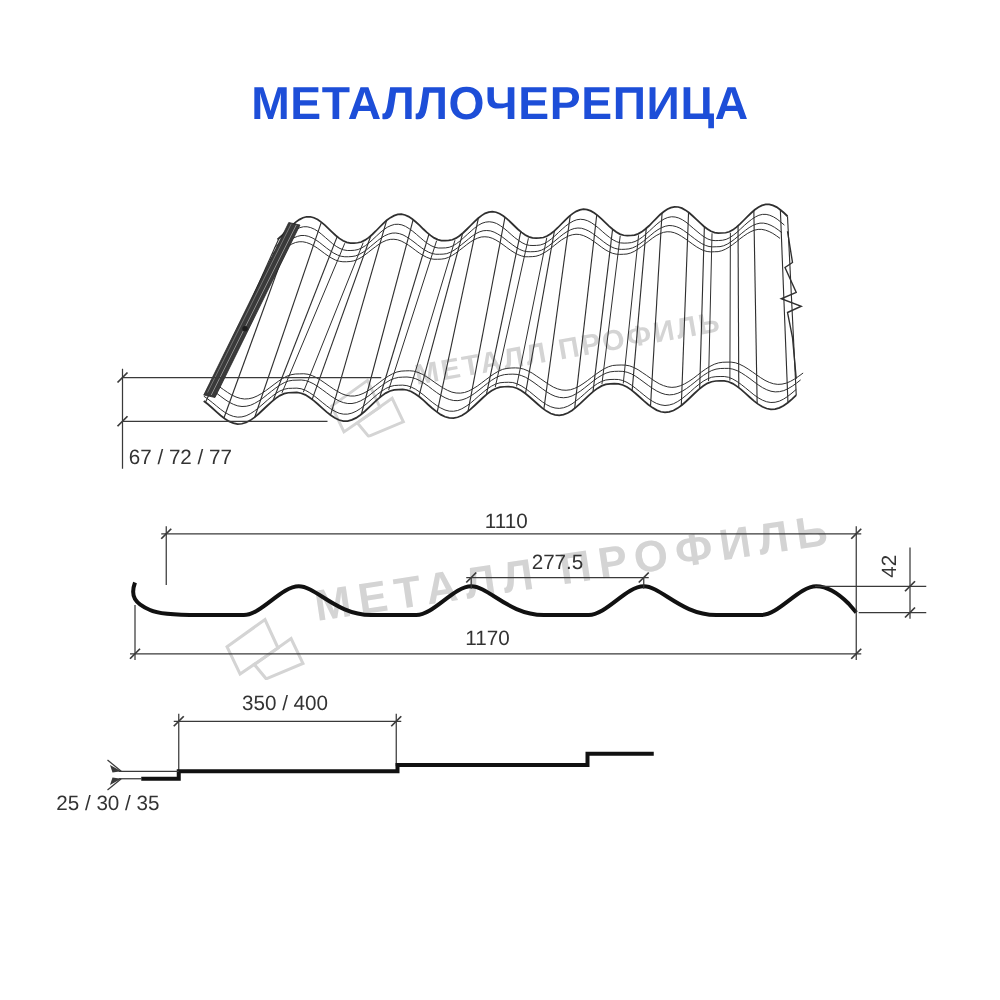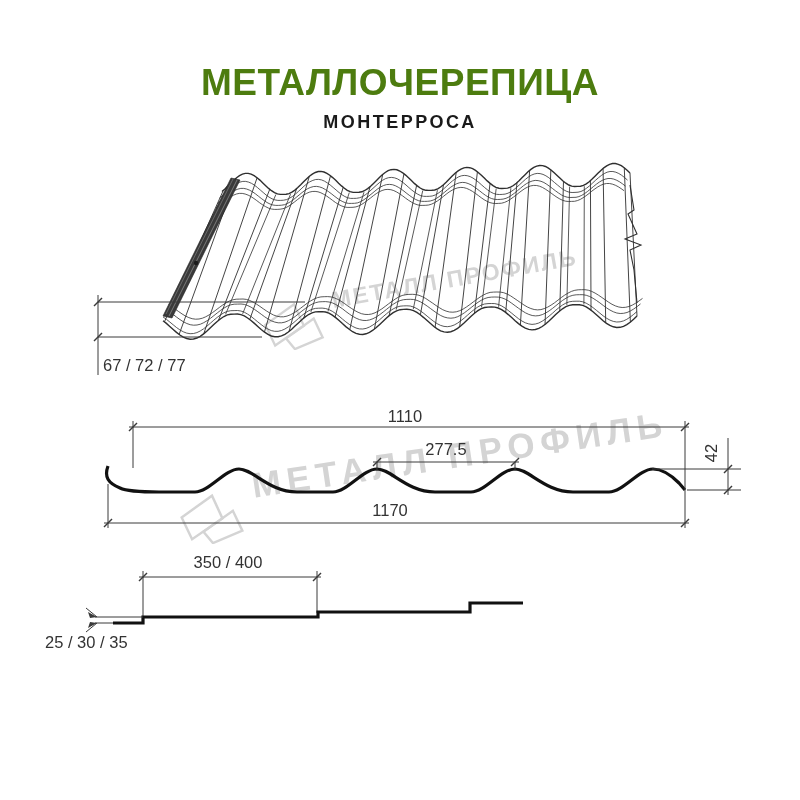--- a/index.html
+++ b/index.html
@@ -1,40 +1,39 @@
 <!DOCTYPE html>
 <html><head>
 <meta charset="utf-8">
 <style>
   html,body{margin:0;padding:0;background:#fff;}
   #page{position:relative;width:800px;height:800px;background:#ffffff;overflow:hidden;
         font-family:"Liberation Sans", sans-serif;}
   .title-wrap{position:absolute;left:0;right:0;top:64px;text-align:center;}
-  .main-title{font-size:37px;font-weight:800;letter-spacing:.5px;color:#4d7c0f;line-height:1.05;}
+  .main-title{font-size:37px;font-weight:800;letter-spacing:.5px;color:#1d4ed8;line-height:1.05;}
   .sub-title{margin-top:9px;font-size:18px;font-weight:600;letter-spacing:2.5px;color:#1a1a1a;}
   .wm-glyph{position:absolute;}
   .wm-text{position:absolute;font-weight:700;color:#d4d4d4;white-space:nowrap;
            transform-origin:left center;}
   #wm1-text{left:332px;top:287px;font-size:23px;letter-spacing:2px;transform:rotate(-10deg);}
   #wm2-text{left:252px;top:466px;font-size:35px;letter-spacing:6px;transform:rotate(-8.5deg);}
   #drawing{position:absolute;left:0;top:150px;}
   .dim-line{stroke:#3a3a3a;stroke-width:1;}
   .dim-tick{stroke:#3a3a3a;stroke-width:1.4;}
   .dim-text{fill:#333;font-size:16.5px;font-family:"Liberation Sans",sans-serif;}
   .thick{stroke:#111;stroke-width:3.2;fill:none;stroke-linejoin:miter;}
   .tile-line{stroke:#2f2f2f;fill:none;}
 </style>
 </head>
 <body>
 
 <div id="page">
 
   <div class="title-wrap">
     <div class="main-title">МЕТАЛЛОЧЕРЕПИЦА</div>
-    <div class="sub-title">МОНТЕРРОСА</div>
   </div>
 
   <svg class="wm-glyph" id="wm1-glyph" style="left:262px;top:298px" width="64" height="52" viewBox="0 0 70 58">
     <path d="M3,30 L35,7 L46,31 L14,53 Z" fill="none" stroke="#d4d4d4" stroke-width="2.6"></path>
     <path d="M26,45 L57,23 L67,44 L36,57 Z" fill="none" stroke="#d4d4d4" stroke-width="2.6"></path>
   </svg>
   <div class="wm-text" id="wm1-text">МЕТАЛЛ ПРОФИЛЬ</div>
 
   <svg class="wm-glyph" id="wm2-glyph" style="left:178px;top:489px" width="68" height="55" viewBox="0 0 70 58">
     <path d="M3,30 L35,7 L46,31 L14,53 Z" fill="none" stroke="#d4d4d4" stroke-width="2.6"></path>

